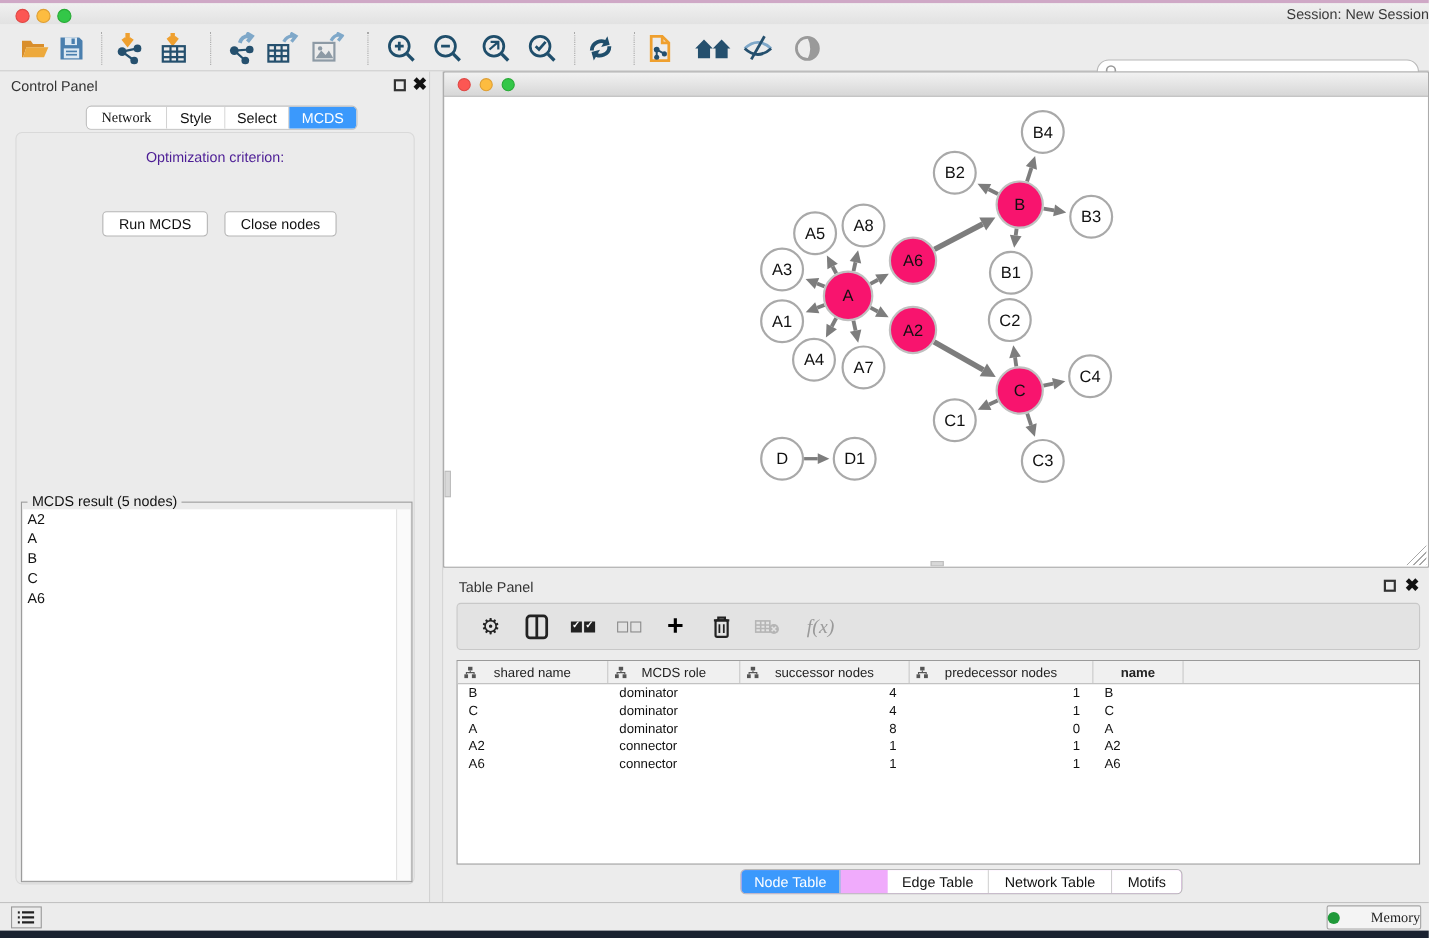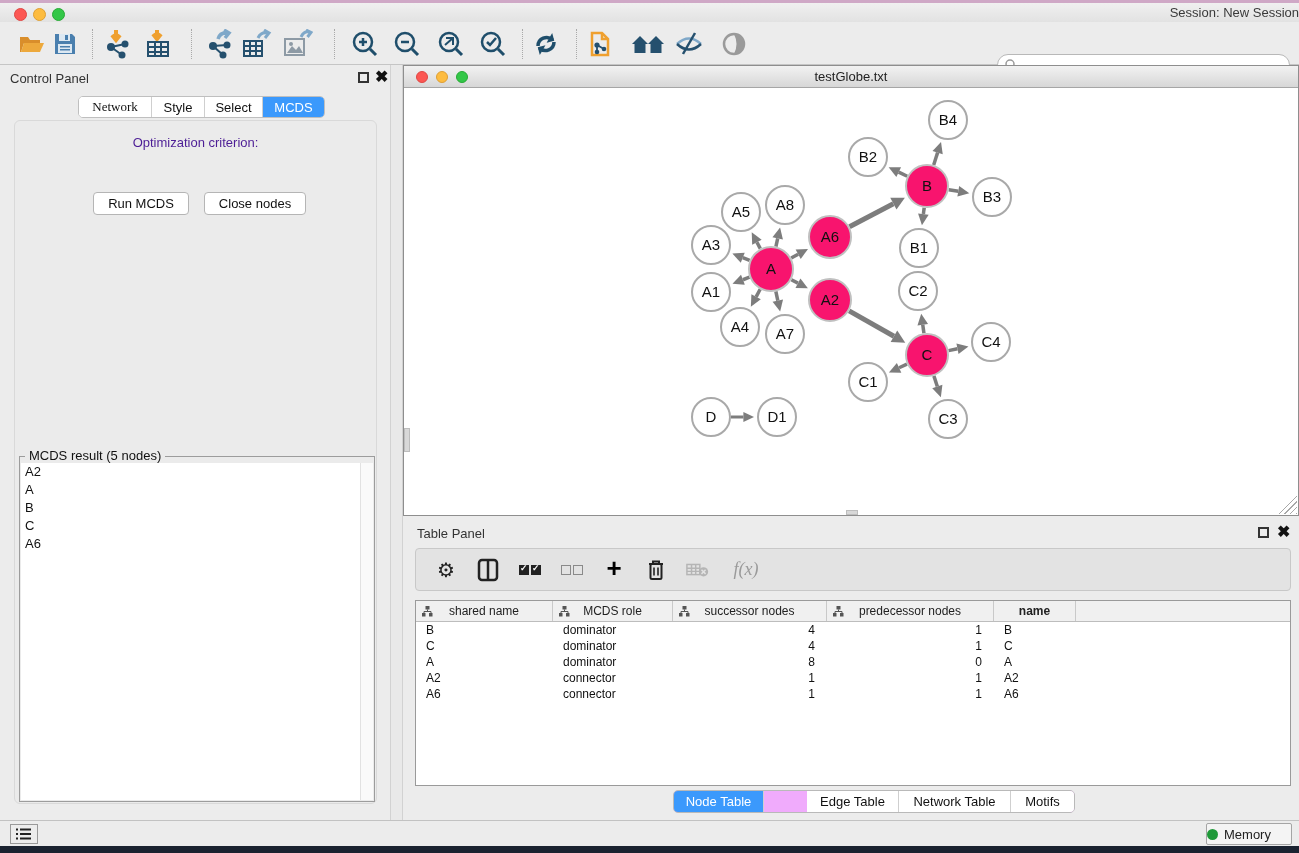--- a/index.html
+++ b/index.html
@@ -106,21 +106,21 @@
             border-right:1px solid #cfcfcf; background:#fff; font-size:13px; }
   .tp-tab:last-child { border-right:none; }
   .tp-tab.active { background:#3b99fc; color:#fff; }
 
   
   .statusbar { position:absolute; left:0; top:820px; width:1299px; height:26px; background:#ececec;
                border-top:1px solid #c2c2c2; }
   .list-btn { position:absolute; left:10px; top:3px; width:28px; height:20px; border:1px solid #999;
               background:#ececec; display:flex; align-items:center; justify-content:center; }
   .memory-btn { position:absolute; left:1206px; top:2px; width:86px; height:22px; border:1px solid #a5a5a5;
-                background:#f4f4f4; border-radius:2px; display:flex; align-items:center; justify-content:flex-start; gap:6px; }
+                background:#f4f4f4; border-radius:2px; display:flex; align-items:center; justify-content:space-between; gap:6px;font-family:Liberation Serif, serif; }
   .mem-dot { width:11px; height:11px; border-radius:50%; background:#1f9939; }
   svg { display:block; }
 </style>
 </head>
 <body>
 
 <div class="app">
   <div class="top-strip"></div>
 
   <div class="titlebar">
@@ -300,21 +300,20 @@
     </div>
   </div>
 
   <div class="v-split"></div>
 
   <div class="net-window">
     <div class="net-titlebar">
       <div class="net-light red light" style="left:12px"></div>
       <div class="net-light yellow light" style="left:32px"></div>
       <div class="net-light green light" style="left:52px"></div>
-      <div class="title">testGlobe.txt</div>
     </div>
     <div class="net-canvas">
       <svg width="894" height="428" viewBox="0 0 894 428">
           <line x1="345.52383930205286" y1="189.2325282675464" x2="338.9341172117301" y2="191.75858840217015" stroke="#7d7d7d" stroke-width="3.5"></line>
           <polygon points="328.47616069794714,195.7674717324536 337.01915954949646,186.76304667460417 340.84907487396373,196.75413012973613" fill="#7d7d7d"></polygon>
           <line x1="387.3605999350791" y1="191.6979423387704" x2="393.9541861891363" y2="195.16236901463094" stroke="#7d7d7d" stroke-width="3.5"></line>
           <polygon points="403.8689131140444,200.37180180568436 391.46575177555275,199.89842160822542 396.44262060271984,190.42631642103646" fill="#7d7d7d"></polygon>
           <line x1="345.645036109639" y1="172.4580144438556" x2="338.7539028282759" y2="169.70156113131037" stroke="#7d7d7d" stroke-width="3.5"></line>
           <polygon points="328.354963890361,165.5419855561444 340.74084294677033,164.73421083507424 336.76696270978147,174.6689114275465" fill="#7d7d7d"></polygon>
           <line x1="356.158322762694" y1="201.28442837947574" x2="352.1211026746028" y2="208.83793693138824" stroke="#7d7d7d" stroke-width="3.5"></line>

